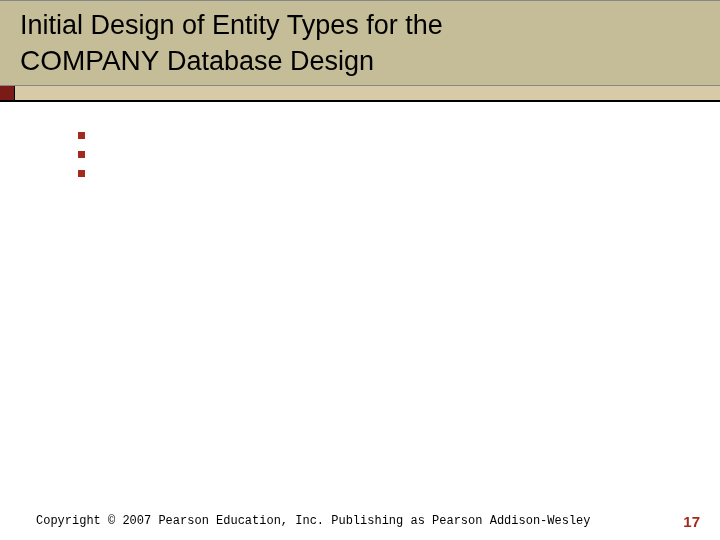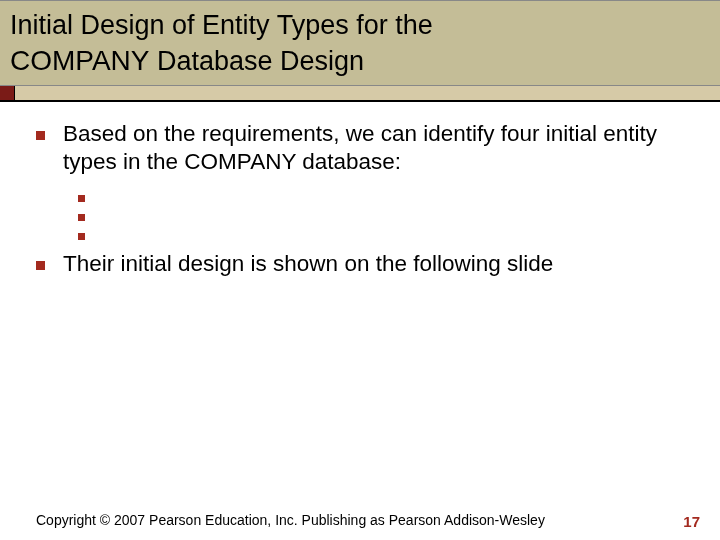--- a/index.html
+++ b/index.html
@@ -4,21 +4,21 @@
 <style>
   * { margin: 0; padding: 0; box-sizing: border-box; }
   html, body { width: 720px; height: 540px; overflow: hidden; }
   body {
     font-family: Arial, Helvetica, sans-serif;
     background: #ffffff;
     position: relative;
   }
   .header {
     background: #c4bd97;
-    padding: 8px 18px 6px 10px;
+    padding: 8px 18px 6px 20px;
     border-top: 1px solid #888;
     border-bottom: 1px solid #888;
   }
   .header h1 {
     font-size: 27px;
     font-weight: 400;
     color: #000;
     line-height: 1.25;
   }
   .header .company { font-size: 28px; }
@@ -51,22 +51,23 @@
   .sq.small {
     width: 7px; height: 7px; flex: 0 0 7px; margin-top: 8px; margin-right: 14px;
   }
   .sub-text { font-size: 19px; }
   .group-top { margin-bottom: 10px; }
   .group-mid { margin-top: 4px; margin-bottom: 10px; }
   .footer {
     position: absolute;
     bottom: 12px;
     left: 36px;
-    font-size: 14px;
+    font-size: 12px;
     color: #000;
+    font-family: Liberation Mono, monospace;
   }
   .pagenum {
     position: absolute;
     bottom: 10px;
     right: 20px;
     font-size: 15px;
     font-weight: bold;
     color: #a32a1f;
   }
 </style>
@@ -80,39 +81,31 @@
   </h1>
 </div>
 
 <div class="divider-band">
   <div class="left"></div>
   <div class="rest"></div>
 </div>
 
 <div class="content">
 
-  <div class="bullet-row group-top">
-    <div class="sq"></div>
-    <div>Based on the requirements, we can identify four initial entity types in the COMPANY database:</div>
-  </div>
 
   <div class="group-mid">
     <div class="bullet-row sub">
       <div class="sq small"></div>
     </div>
     <div class="bullet-row sub">
       <div class="sq small"></div>
     </div>
     <div class="bullet-row sub">
       <div class="sq small"></div>
     </div>
   </div>
 
-  <div class="bullet-row">
-    <div class="sq"></div>
-    <div>Their initial design is shown on the following slide</div>
-  </div>
 
 
 </div>
 
 <div class="footer">Copyright © 2007 Pearson Education, Inc. Publishing as Pearson Addison-Wesley</div>
 <div class="pagenum">17</div>
 
 </body></html>

